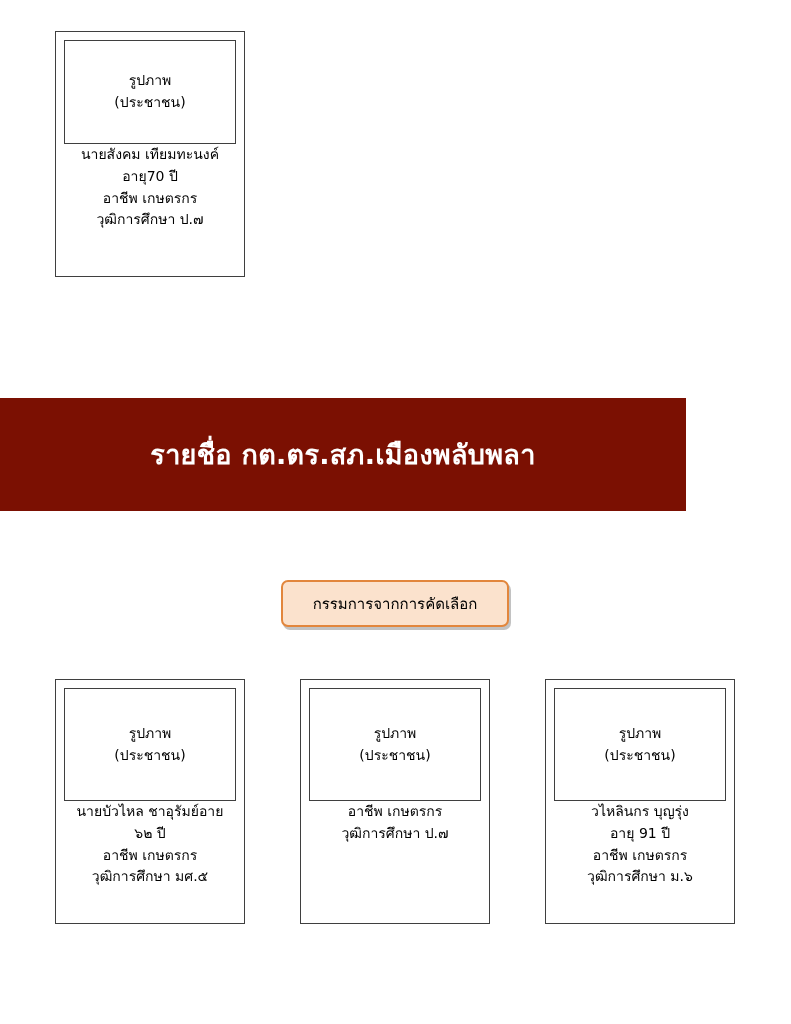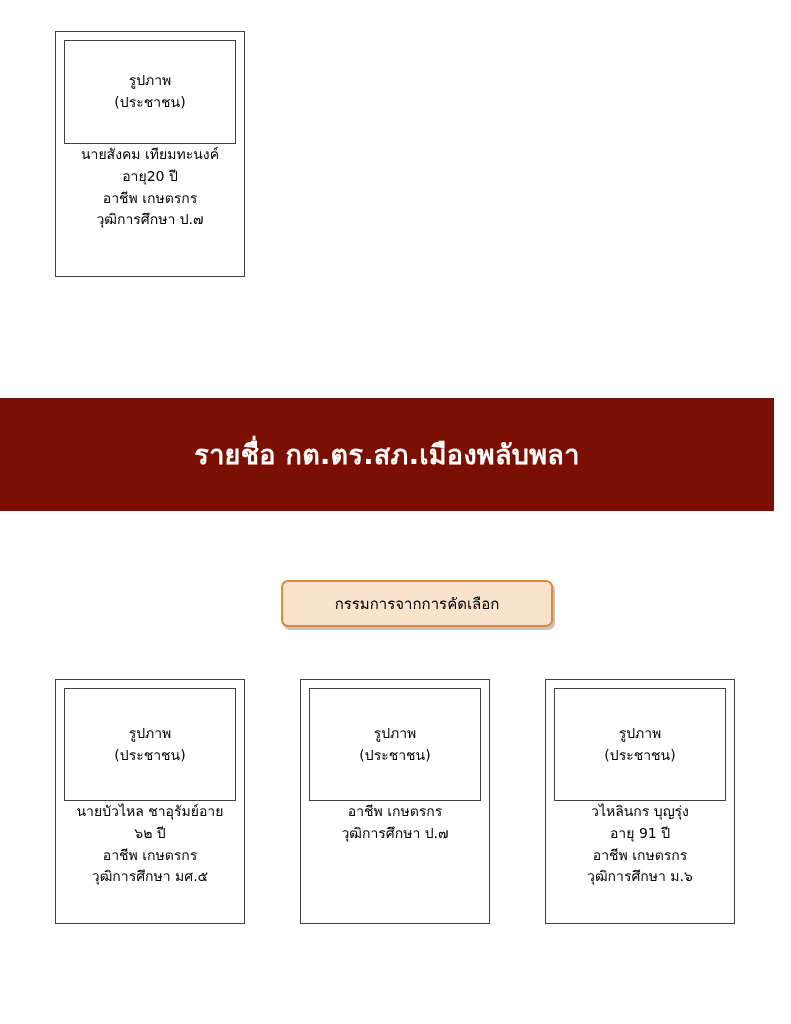--- a/index.html
+++ b/index.html
@@ -59,40 +59,40 @@
   #card-top .photo-box {
     width: 100%;
     height: 104px;
   }
 
   
   .banner {
     position: absolute;
     left: 0;
     top: 398px;
-    width: 774px;
+    width: 686px;
     height: 113px;
     background: #7b1002;
     display: flex;
     align-items: center;
     justify-content: center;
   }
   .banner-title {
     color: #ffffff;
     font-size: 27px;
     font-weight: bold;
     letter-spacing: 0.3px;
   }
 
   
   .pill {
     position: absolute;
     left: 281px;
     top: 580px;
-    width: 272px;
+    width: 228px;
     height: 47px;
     box-sizing: border-box;
     background: #fbe2cd;
     border: 2px solid #e2863c;
     border-radius: 7px;
     display: flex;
     align-items: center;
     justify-content: center;
     box-shadow: 2px 3px 0 rgba(120,120,120,0.45);
   }
@@ -114,21 +114,21 @@
 </head>
 <body>
 
 <div class="person-card" id="card-top">
   <div class="photo-box">
     <div class="photo-line">รูปภาพ</div>
     <div class="photo-line">(ประชาชน)</div>
   </div>
   <div class="person-details">
     <div>นายสังคม  เทียมทะนงค์</div>
-    <div>อายุ20 ปี</div>
+    <div>อายุ70 ปี</div>
     <div>อาชีพ เกษตรกร</div>
     <div>วุฒิการศึกษา ป.๗</div>
   </div>
 </div>
 
 <div class="banner">
   <div class="banner-title">รายชื่อ กต.ตร.สภ.เมืองพลับพลา</div>
 </div>
 
 <div class="pill">

